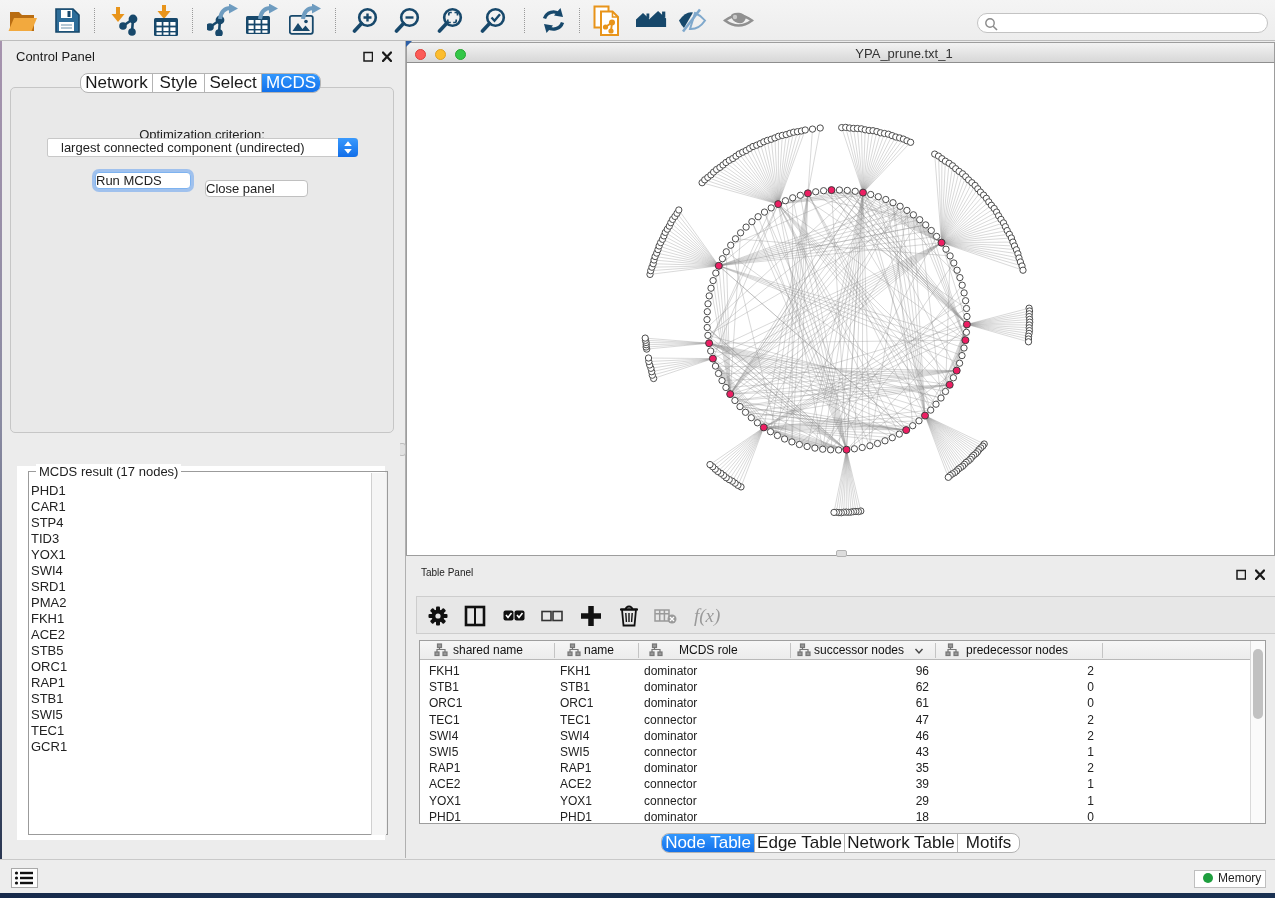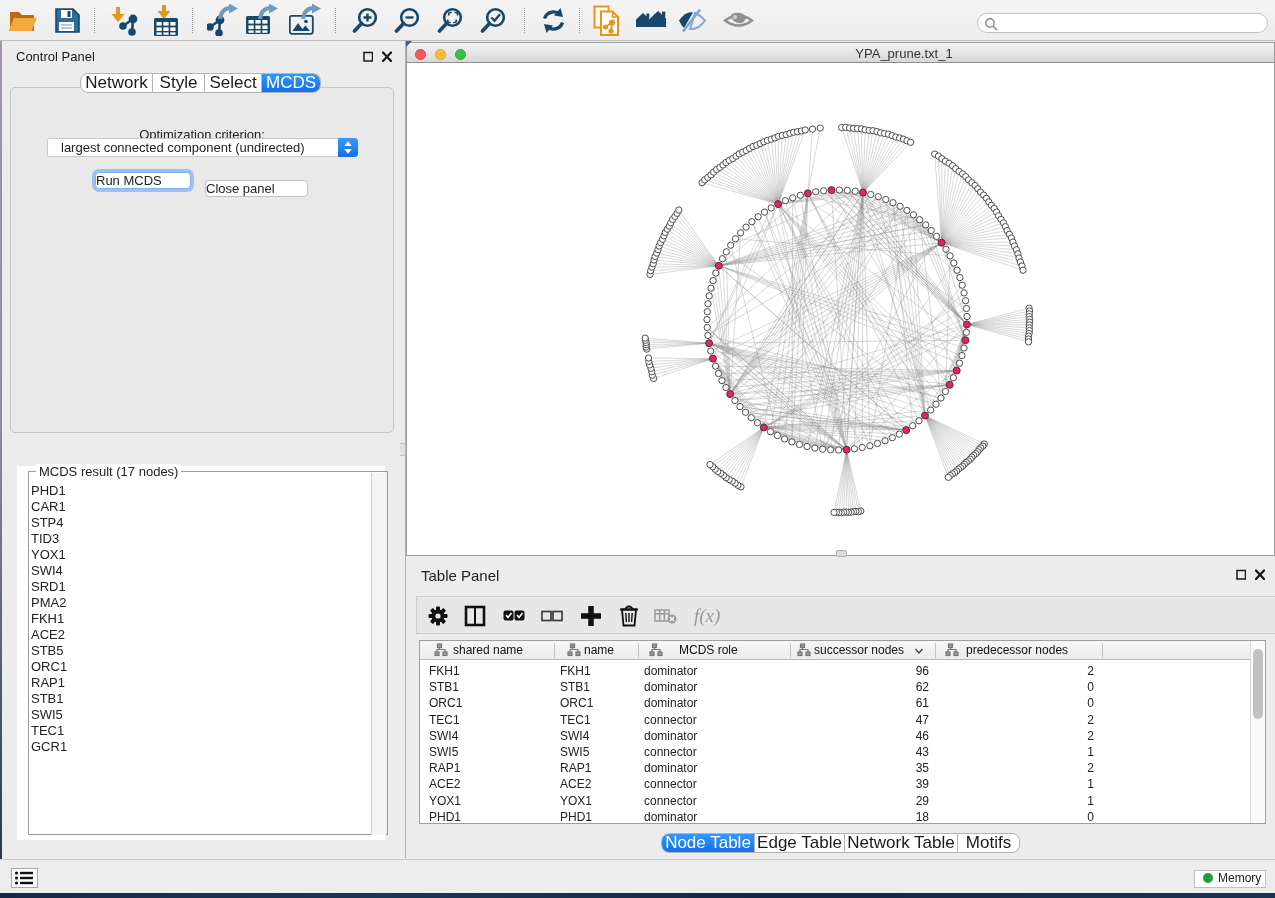--- a/index.html
+++ b/index.html
@@ -37,21 +37,21 @@
 
 
 #netwin { left:406px; top:41px; width:869px; height:519px; }
 #nettitle { position:absolute; left:0; top:1px; width:869px; height:21px; background:linear-gradient(#f3f3f3,#d7d7d7); border:1px solid #9d9d9d; border-bottom:1px solid #8e8e8e; }
 .light { position:absolute; top:5.5px; width:11px; height:11px; border-radius:50%; }
 #nettitletext { position:absolute; left:0; top:3px; width:994px; text-align:center; font-size:13px; color:#333; }
 #netcanvas { position:absolute; left:0; top:22px; width:869px; height:493px; background:#fff; border-left:1px solid #9d9d9d; border-right:1px solid #9d9d9d; border-bottom:1px solid #9d9d9d; }
 
 
 #tpanel { left:406px; top:560px; width:869px; height:298px; background:#ececec; }
-#tpanel-title { position:absolute; left:15px; top:7px; font-size:15px; }
+#tpanel-title { position:absolute; left:15px; top:7px; font-size:10px; }
 #ttoolbar { position:absolute; left:10px; top:36px; width:968px; height:38px; background:#e7e7e7; border:1px solid #cdcdcd; }
 #ttable { position:absolute; left:13px; top:80px; width:847px; height:184px; background:#fff; border:1px solid #9e9e9e; }
 #thead { position:absolute; left:0; top:0; width:845px; height:19px; background:linear-gradient(#f6f6f6,#ececec); border-bottom:1px solid #b9b9b9; font-size:12px; }
 .hsep { position:absolute; top:2px; height:15px; border-left:1px solid #c4c4c4; }
 #tbody { position:absolute; left:0; top:0; }
 .hlabel { position:absolute; top:2px; font-size:12px; color:#111; }
 .trow { position:absolute; left:0; width:830px; height:16px; font-size:12px; }
 .c1 { position:absolute; left:9px; }
 .c2 { position:absolute; left:140px; }
 .c3 { position:absolute; left:224px; }

